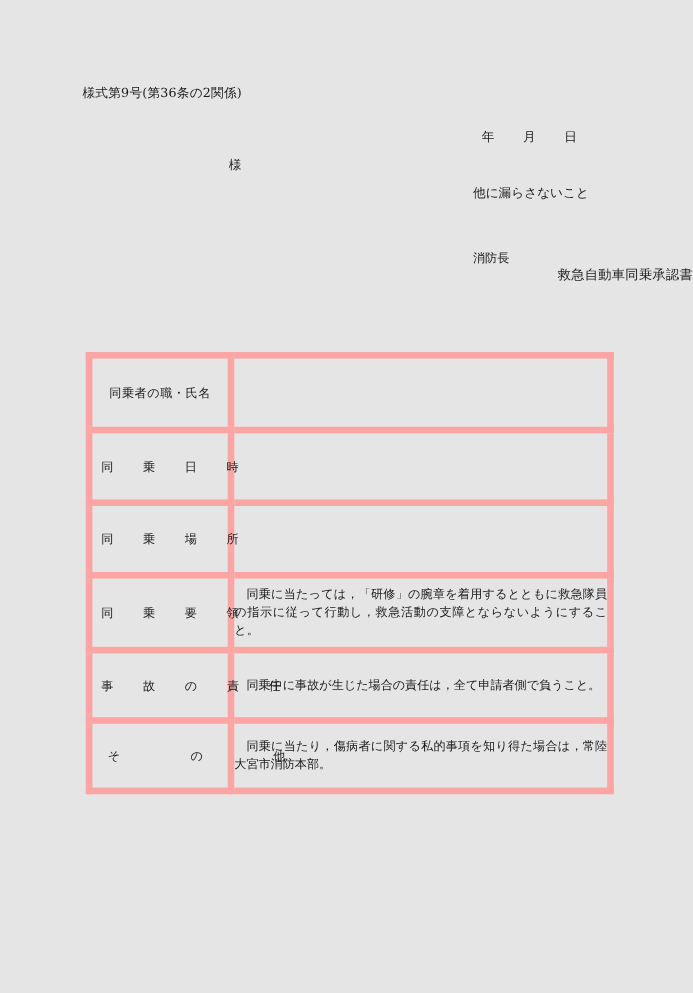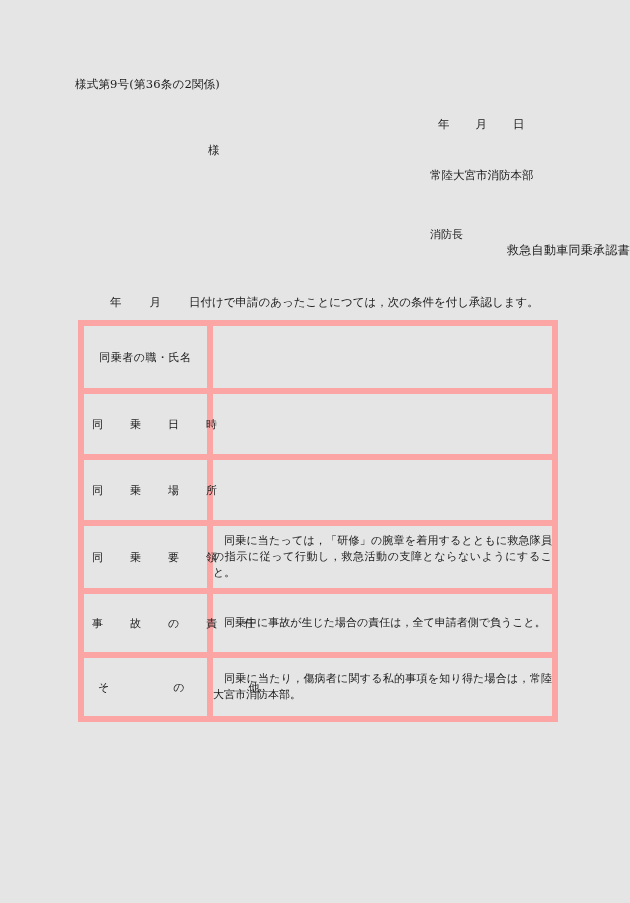--- a/index.html
+++ b/index.html
@@ -135,26 +135,25 @@
 <body>
 
 <div class="page">
 
   <div class="abs form-no">様式第9号(第36条の2関係)</div>
 
   <div class="abs date-line"><span>年</span><span class="gap"></span><span>月</span><span class="gap"></span><span>日</span></div>
 
   <div class="abs addressee">様</div>
 
-  <div class="abs issuer-org">常陸大宮市消防本部</div>
+  <div class="abs issuer-org">他に漏らさないこと</div>
   <div class="abs issuer-title">消防長</div>
 
   <div class="abs doc-title">救急自動車同乗承認書</div>
 
-  <div class="abs intro"><span>年</span><span class="gap"></span><span>月</span><span class="gap"></span><span>日付けで申請のあったことにつては，次の条件を付し承認します。</span></div>
 
   <table class="form-table">
     <colgroup>
       <col class="col-label">
       <col class="col-value">
     </colgroup>
     <tbody>
       <tr class="r1">
         <td class="label-cell"><span class="lbl tight">同乗者の職・氏名</span></td>
         <td class="value-cell blank">

